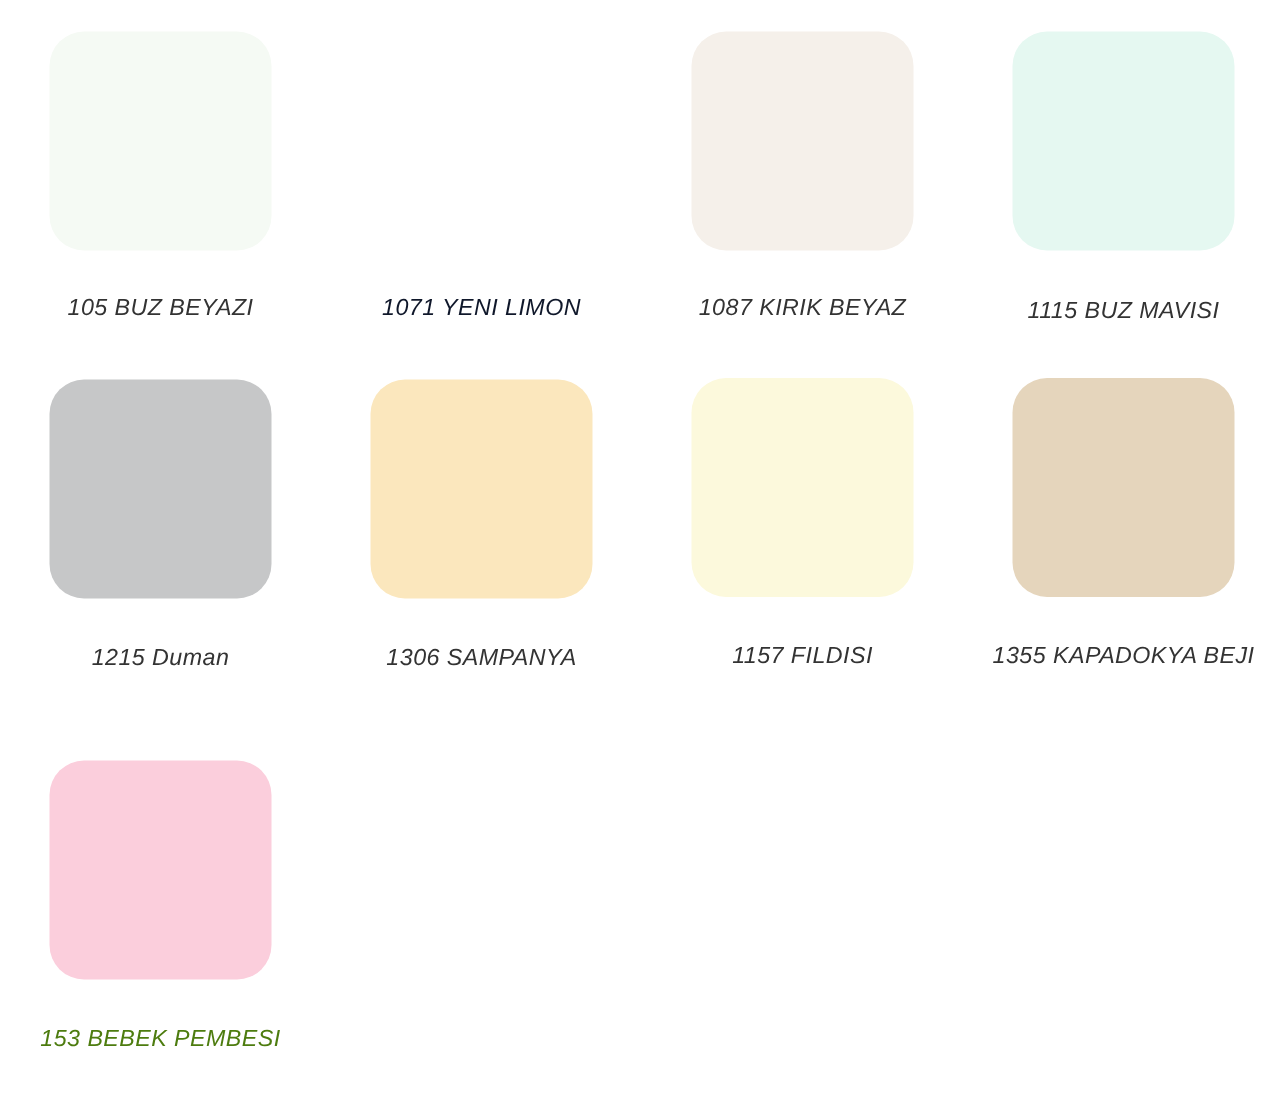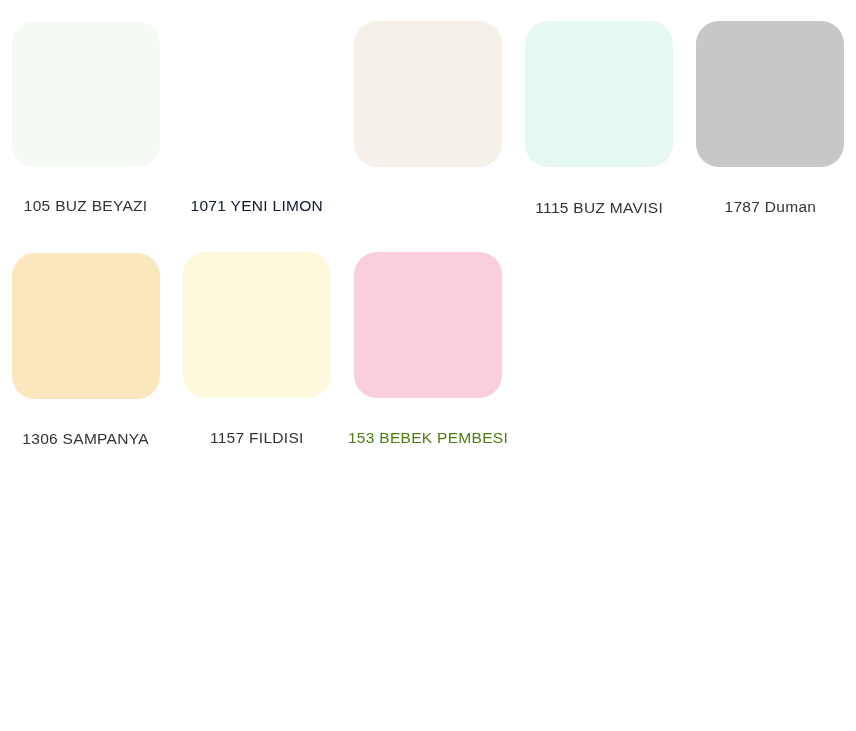--- a/index.html
+++ b/index.html
@@ -11,24 +11,25 @@
     width: 856px;
     height: 731px;
     background: #FFFFFF;
     font-family: "Liberation Sans", "DejaVu Sans", sans-serif;
     overflow: hidden;
   }
   #swatch-grid {
     width: 856px;
     height: 571px;
     display: grid;
-    grid-template-columns: repeat(5, 1fr);
+    grid-template-columns: repeat(4, 1fr);
     grid-template-rows: 232px 255px 244px;
     box-sizing: border-box;
     padding: 0;
+    font-style: italic;
   }
   .swatch-cell {
     display: flex;
     flex-direction: column;
     align-items: center;
     justify-content: flex-start;
     box-sizing: border-box;
   }
   .swatch-cell.row1 { padding-top: 21px; }
   .swatch-cell.row2 { padding-top: 21px; }
@@ -62,41 +63,46 @@
     <div class="swatch-label" style="color: rgb(51, 51, 51);">105 BUZ BEYAZI</div>
   </div>
 
   <div class="swatch-cell row1">
     <div class="swatch-chip" style="background-color: rgb(255, 255, 255);"></div>
     <div class="swatch-label" style="color: #0f172a;">1071 YENI LIMON</div>
   </div>
 
   <div class="swatch-cell row1">
     <div class="swatch-chip" style="background-color: rgb(245, 240, 234);"></div>
+    <div class="swatch-label" style="color: rgb(51, 51, 51);">1087 KIRIK BEYAZ</div>
   </div>
 
   <div class="swatch-cell row2">
     <div class="swatch-chip" style="background-color: rgb(229, 248, 241);"></div>
     <div class="swatch-label" style="color: rgb(51, 51, 51); margin-top: 32px;">1115 BUZ MAVISI</div>
   </div>
 
   <div class="swatch-cell row2">
     <div class="swatch-chip" style="background-color: rgb(198, 199, 200);"></div>
-    <div class="swatch-label" style="color: rgb(51, 51, 51);">1787 Duman</div>
+    <div class="swatch-label" style="color: rgb(51, 51, 51);">1215 Duman</div>
   </div>
 
   <div class="swatch-cell row2">
     <div class="swatch-chip" style="background-color: rgb(251, 231, 189);"></div>
     <div class="swatch-label" style="color: rgb(51, 51, 51);">1306 SAMPANYA</div>
   </div>
 
   <div class="swatch-cell row3">
     <div class="swatch-chip" style="background-color: rgb(252, 249, 220);"></div>
     <div class="swatch-label" style="color: rgb(51, 51, 51);">1157 FILDISI</div>
   </div>
 
+  <div class="swatch-cell row3">
+    <div class="swatch-chip" style="background-color: rgb(229, 213, 188);"></div>
+    <div class="swatch-label" style="color: rgb(51, 51, 51);">1355 KAPADOKYA BEJI</div>
+  </div>
 
   <div class="swatch-cell row3">
     <div class="swatch-chip" style="background-color: rgb(251, 206, 220);"></div>
     <div class="swatch-label" style="color: #4d7c0f;">153 BEBEK PEMBESI</div>
   </div>
 
 </div>
 
 </body></html>

